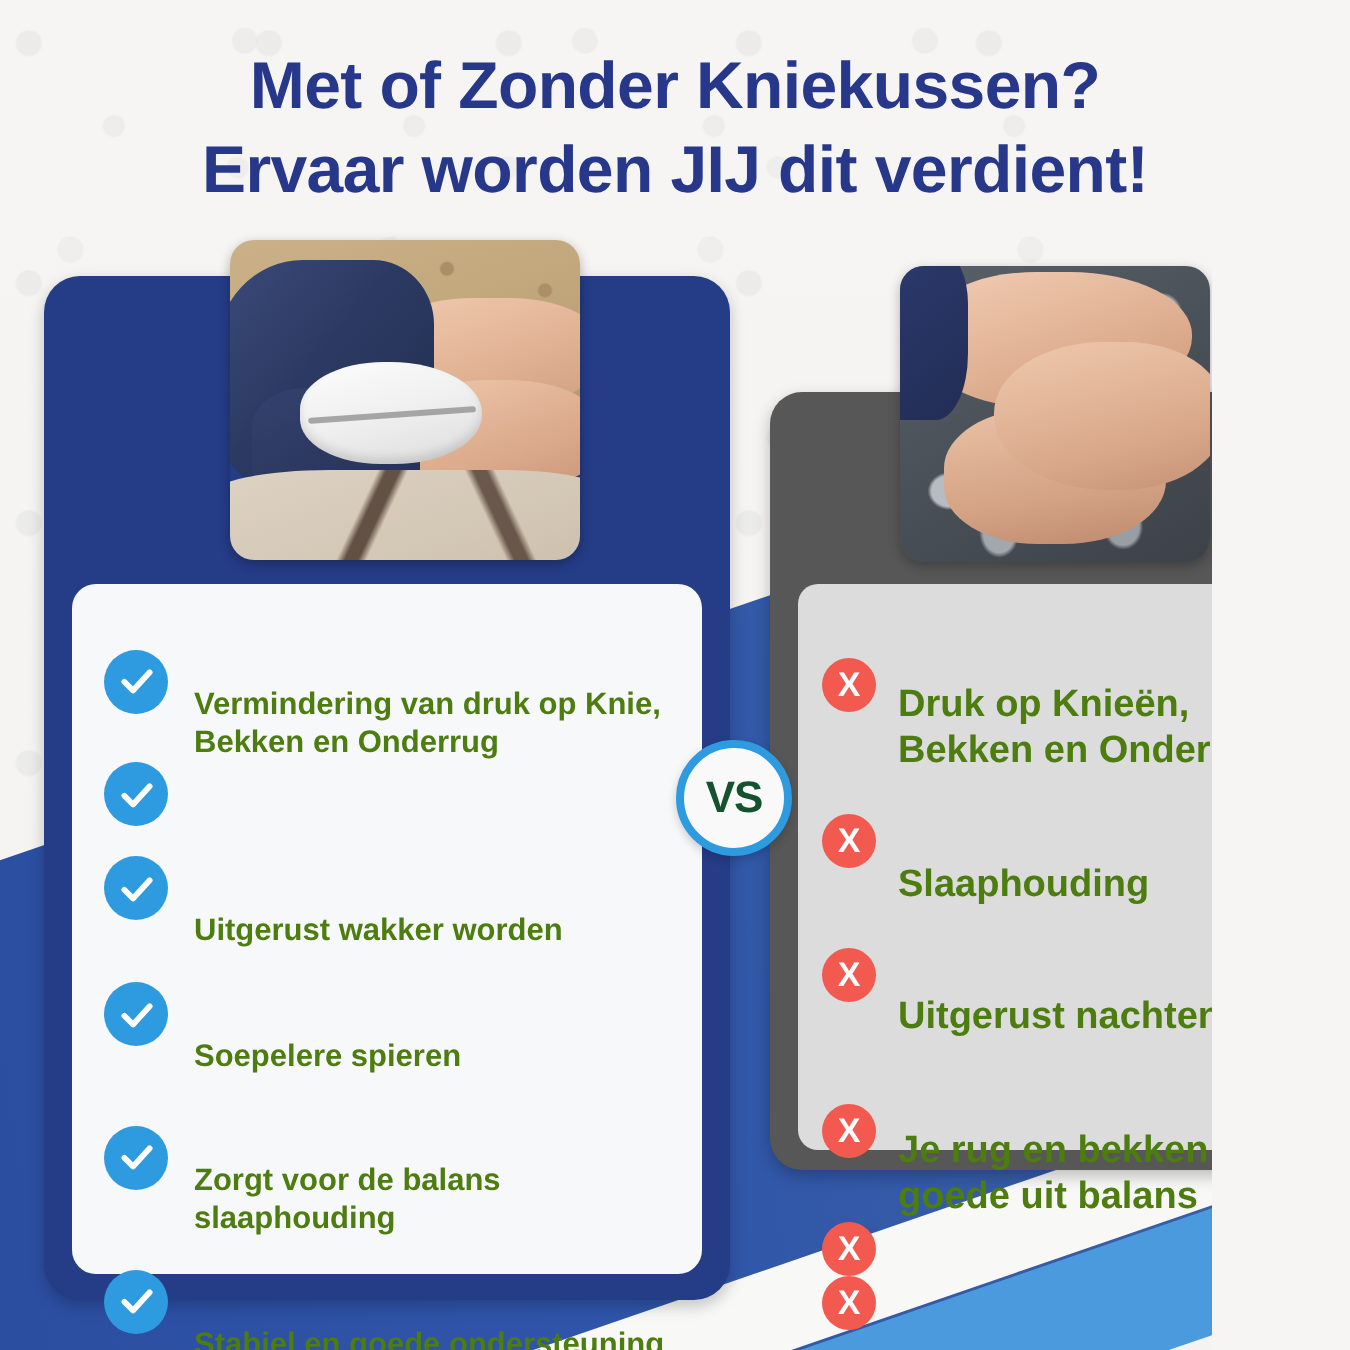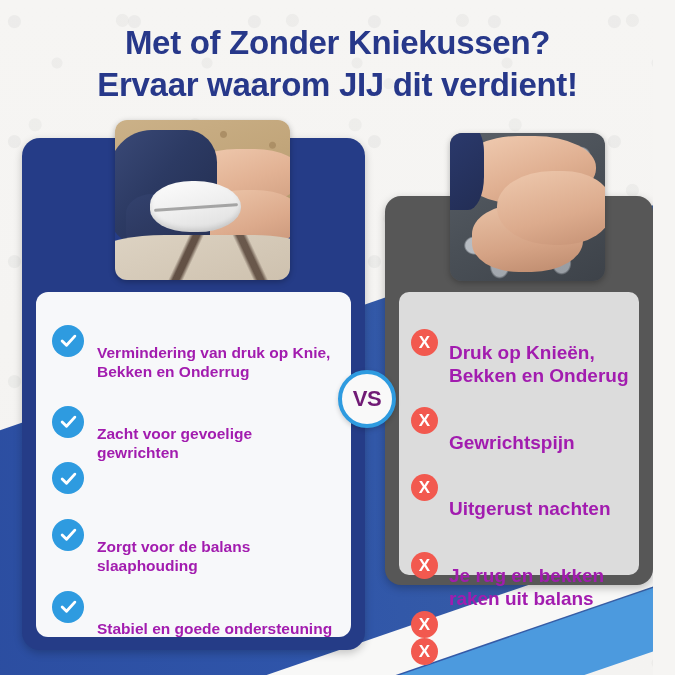--- a/index.html
+++ b/index.html
@@ -9,21 +9,21 @@
   body {
     width: 675px;
     height: 675px;
     overflow: hidden;
     font-family: "Liberation Sans", sans-serif;
     background: #f6f5f3;
   }
 
   #poster {
     position: relative;
-    width: 653px;
+    width: 606px;
     height: 675px;
     overflow: hidden;
     background:
       radial-gradient(circle at 12% 18%, rgba(228,228,226,.55) 0 6px, rgba(0,0,0,0) 7px),
       radial-gradient(circle at 38% 42%, rgba(228,228,226,.5) 0 5px, rgba(0,0,0,0) 6px),
       radial-gradient(circle at 72% 12%, rgba(228,228,226,.5) 0 6px, rgba(0,0,0,0) 7px),
       radial-gradient(circle at 88% 62%, rgba(228,228,226,.45) 0 5px, rgba(0,0,0,0) 6px),
       radial-gradient(circle at 22% 78%, rgba(228,228,226,.45) 0 6px, rgba(0,0,0,0) 7px),
       linear-gradient(#f6f5f3, #f4f3f1);
     background-size: 120px 120px, 150px 150px, 170px 170px, 135px 135px, 160px 160px, 100% 100%;
@@ -261,21 +261,21 @@
     width: 27px; height: 27px;
     background: #f2594f;
     color: #fff;
     font-weight: bold;
     font-size: 17px;
     line-height: 1;
     font-family: "Liberation Sans", sans-serif;
   }
 
   .item-text {
-    color: #a21caf;
+    color: #4d7c0f;
     font-weight: bold;
     line-height: 1.2;
     margin-top: 44px;
   }
   .text-good { font-size: 15.5px; }
   .text-bad  { font-size: 19px; }
 
   
   .vs {
     position: absolute;
@@ -283,40 +283,40 @@
     top: 370px;
     width: 58px;
     height: 58px;
     border-radius: 50%;
     background: #f9f9f9;
     border: 4px solid #2e9be0;
     box-sizing: border-box;
     display: flex;
     align-items: center;
     justify-content: center;
-    color: #701a75;
+    color: #14532d;
     font-weight: bold;
     font-size: 22px;
     letter-spacing: -0.5px;
     z-index: 20;
     box-shadow: 0 2px 5px rgba(0,0,0,.18);
   }
 </style>
 </head>
 <body>
 
 <div id="poster">
 
   <div class="ribbon ribbon-navy"></div>
   <div class="ribbon ribbon-white"></div>
   <div class="ribbon ribbon-blue"></div>
 
   <div class="title-block">
     <div class="title-line">Met of Zonder Kniekussen?</div>
-    <div class="title-line">Ervaar waarom JIJ dit verdient!</div>
+    <div class="title-line">Ervaar worden JIJ dit verdient!</div>
   </div>
 
   <div class="card card-good">
     <div class="panel panel-good">
       <div class="list list-good">
 
         <div class="item">
           <span class="badge badge-check">
             <svg viewBox="0 0 24 24" aria-hidden="true">
                 <path d="M4 12.5 L9.5 18 L20 6.5" fill="none" stroke="#ffffff" stroke-width="3.6" stroke-linecap="round" stroke-linejoin="round"></path>
@@ -324,30 +324,38 @@
           </span>
           <span class="item-text text-good">Vermindering van druk op Knie, Bekken en Onderrug</span>
         </div>
 
         <div class="item">
           <span class="badge badge-check">
             <svg viewBox="0 0 24 24" aria-hidden="true">
                 <path d="M4 12.5 L9.5 18 L20 6.5" fill="none" stroke="#ffffff" stroke-width="3.6" stroke-linecap="round" stroke-linejoin="round"></path>
               </svg>
           </span>
-          <span class="item-text text-good">Zacht voor gevoelige gewrichten</span>
-        </div>
-
-
-        <div class="item">
-          <span class="badge badge-check">
-            <svg viewBox="0 0 24 24" aria-hidden="true">
-                <path d="M4 12.5 L9.5 18 L20 6.5" fill="none" stroke="#ffffff" stroke-width="3.6" stroke-linecap="round" stroke-linejoin="round"></path>
-              </svg>
-          </span>
+        </div>
+
+        <div class="item">
+          <span class="badge badge-check">
+            <svg viewBox="0 0 24 24" aria-hidden="true">
+                <path d="M4 12.5 L9.5 18 L20 6.5" fill="none" stroke="#ffffff" stroke-width="3.6" stroke-linecap="round" stroke-linejoin="round"></path>
+              </svg>
+          </span>
+          <span class="item-text text-good">Uitgerust wakker worden</span>
+        </div>
+
+        <div class="item">
+          <span class="badge badge-check">
+            <svg viewBox="0 0 24 24" aria-hidden="true">
+                <path d="M4 12.5 L9.5 18 L20 6.5" fill="none" stroke="#ffffff" stroke-width="3.6" stroke-linecap="round" stroke-linejoin="round"></path>
+              </svg>
+          </span>
+          <span class="item-text text-good">Soepelere spieren</span>
         </div>
 
         <div class="item">
           <span class="badge badge-check">
             <svg viewBox="0 0 24 24" aria-hidden="true">
                 <path d="M4 12.5 L9.5 18 L20 6.5" fill="none" stroke="#ffffff" stroke-width="3.6" stroke-linecap="round" stroke-linejoin="round"></path>
               </svg>
           </span>
           <span class="item-text text-good">Zorgt voor de balans slaaphouding</span>
         </div>
@@ -380,31 +388,31 @@
     <div class="panel panel-bad">
       <div class="list list-bad">
 
         <div class="item item-bad">
           <span class="badge badge-x">X</span>
           <span class="item-text text-bad">Druk op Knieën, Bekken en Onderug</span>
         </div>
 
         <div class="item item-bad">
           <span class="badge badge-x">X</span>
-          <span class="item-text text-bad">Gewrichtspijn</span>
+          <span class="item-text text-bad">Slaaphouding</span>
         </div>
 
         <div class="item item-bad">
           <span class="badge badge-x">X</span>
           <span class="item-text text-bad">Uitgerust nachten</span>
         </div>
 
         <div class="item item-bad">
           <span class="badge badge-x">X</span>
-          <span class="item-text text-bad">Je rug en bekken raken uit balans</span>
+          <span class="item-text text-bad">Je rug en bekken goede uit balans</span>
         </div>
 
         <div class="item item-bad">
           <span class="badge badge-x">X</span>
         </div>
 
         <div class="item item-bad">
           <span class="badge badge-x">X</span>
         </div>
 

